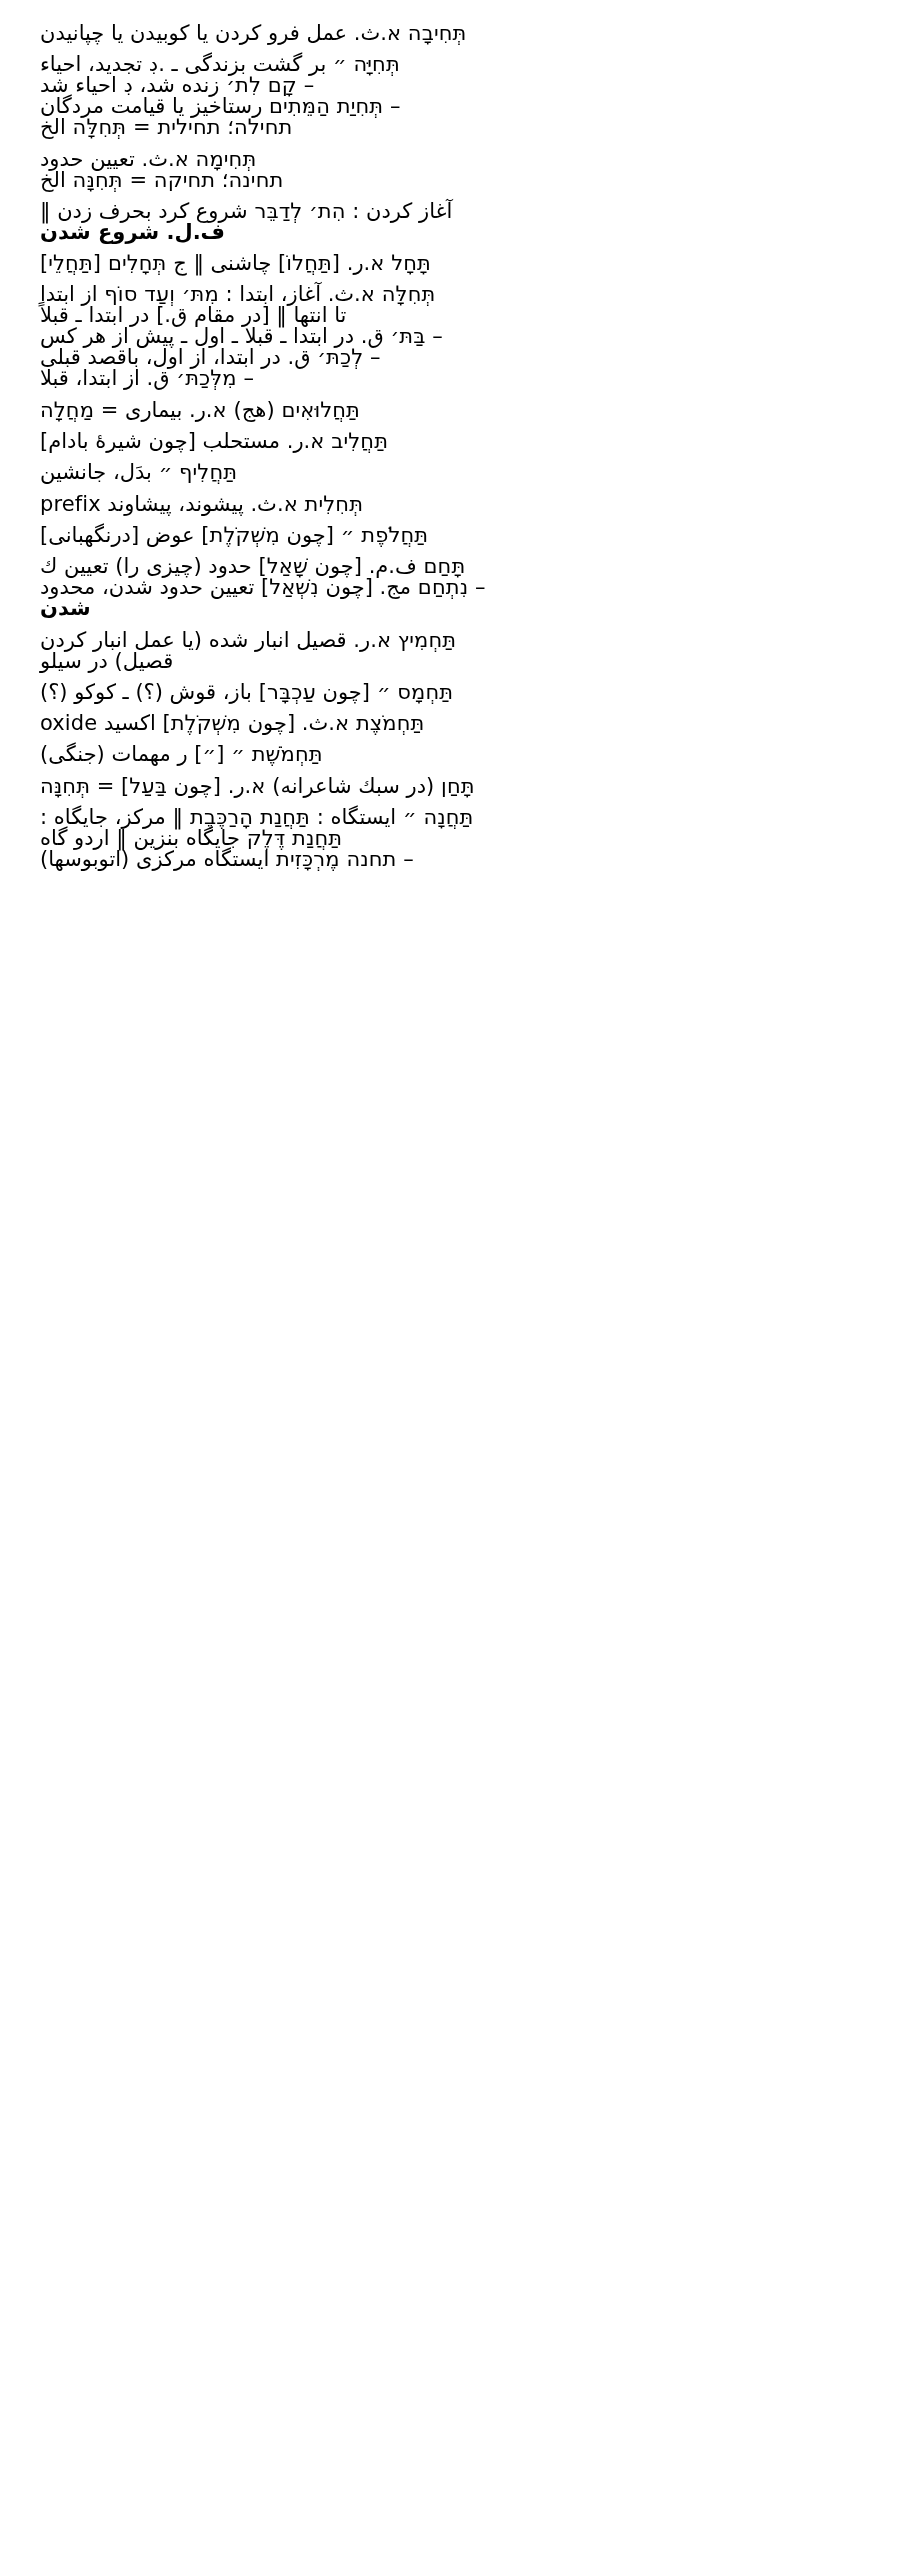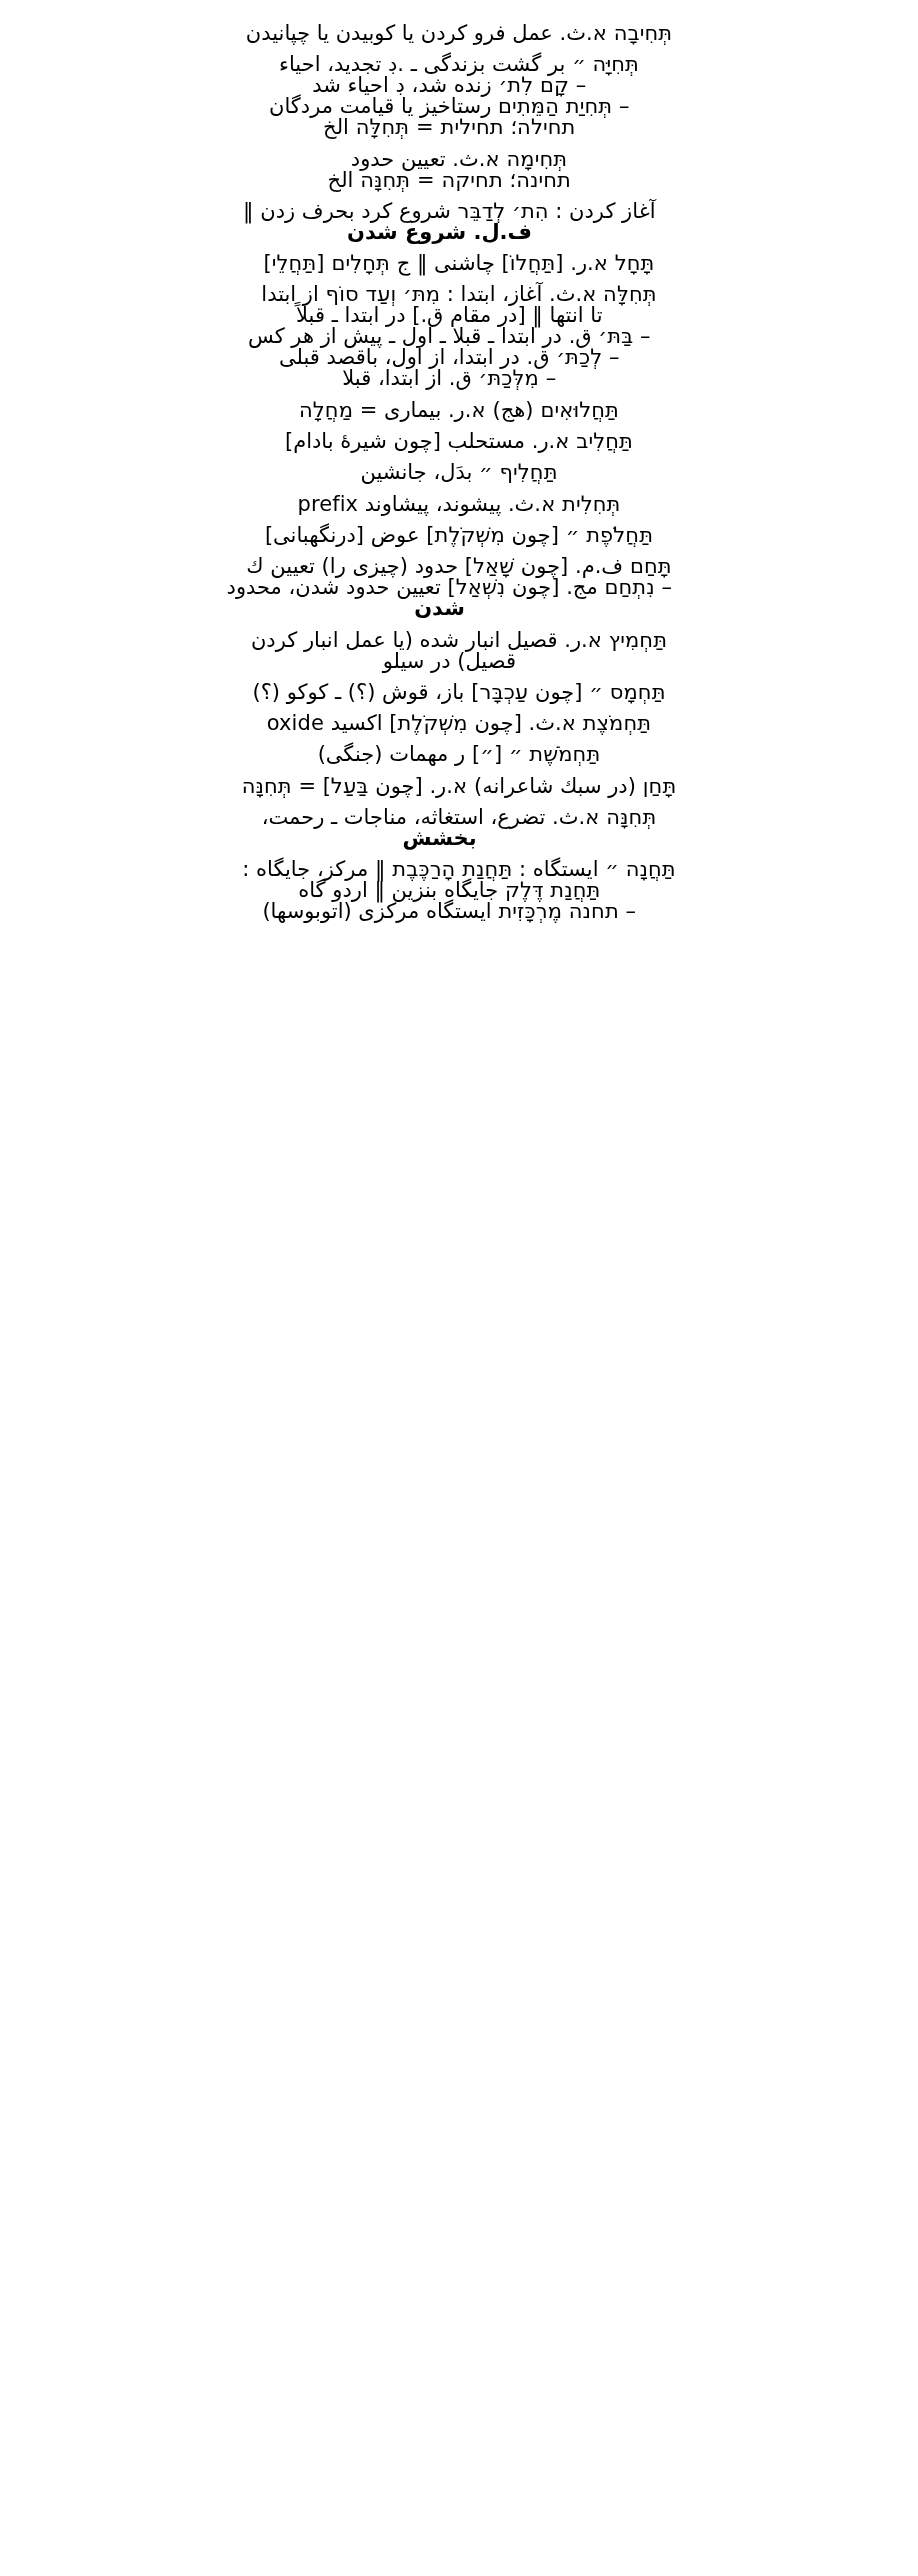--- a/index.html
+++ b/index.html
@@ -17,21 +17,21 @@
   #page {
     width: 918px;
     height: 2576px;
     position: relative;
     direction: rtl;
     padding: 23px 40px 0 40px;
     box-sizing: border-box;
   }
   .entry {
     direction: rtl;
-    text-align: center;
+    text-align: left;
     font-size: 21px;
     line-height: 1.00;
     margin: 0 0 10.3px 0;
     letter-spacing: 0.1px;
     white-space: normal;
   }
   .entry .ln {
     display: block;
     padding: 0 0 0 0;
   }
@@ -100,23 +100,19 @@
       <div class="entry">
         <span class="ln">תַּחְמֹצֶת א.ث.  [چون מִשְׁקֹלֶת]  اكسید oxide</span>
       </div>
       <div class="entry">
         <span class="ln">תַּחְמֹשֶׁת ״  [״] ر  مهمات (جنگی)</span>
       </div>
       <div class="entry">
         <span class="ln">תָּחַן (در سبك شاعرانه) א.ر.  [چون בַּעַל] = תְּחִנָּה</span>
       </div>
       <div class="entry">
-        <span class="ln">תְּחִנָּה א.ث.  تضرع، استغاثه، مناجات ـ رحمت،</span>
-        <span class="ln indent2">بخشش</span>
-      </div>
-      <div class="entry">
         <span class="ln">תַּחֲנָה ״  ایستگاه :  תַּחֲנַת הָרַכֶּבֶת ‖ مركز، جایگاه :</span>
         <span class="ln indent1">תַּחֲנַת דֶּלֶק  جایگاه بنزین ‖ اردو گاه</span>
         <span class="ln indent1">‏– תחנה מֶרְכָּזִית  ایستگاه مركزی (اتوبوسها)</span>
       </div>
     </div>
 </div>
 
 
 </body></html>

